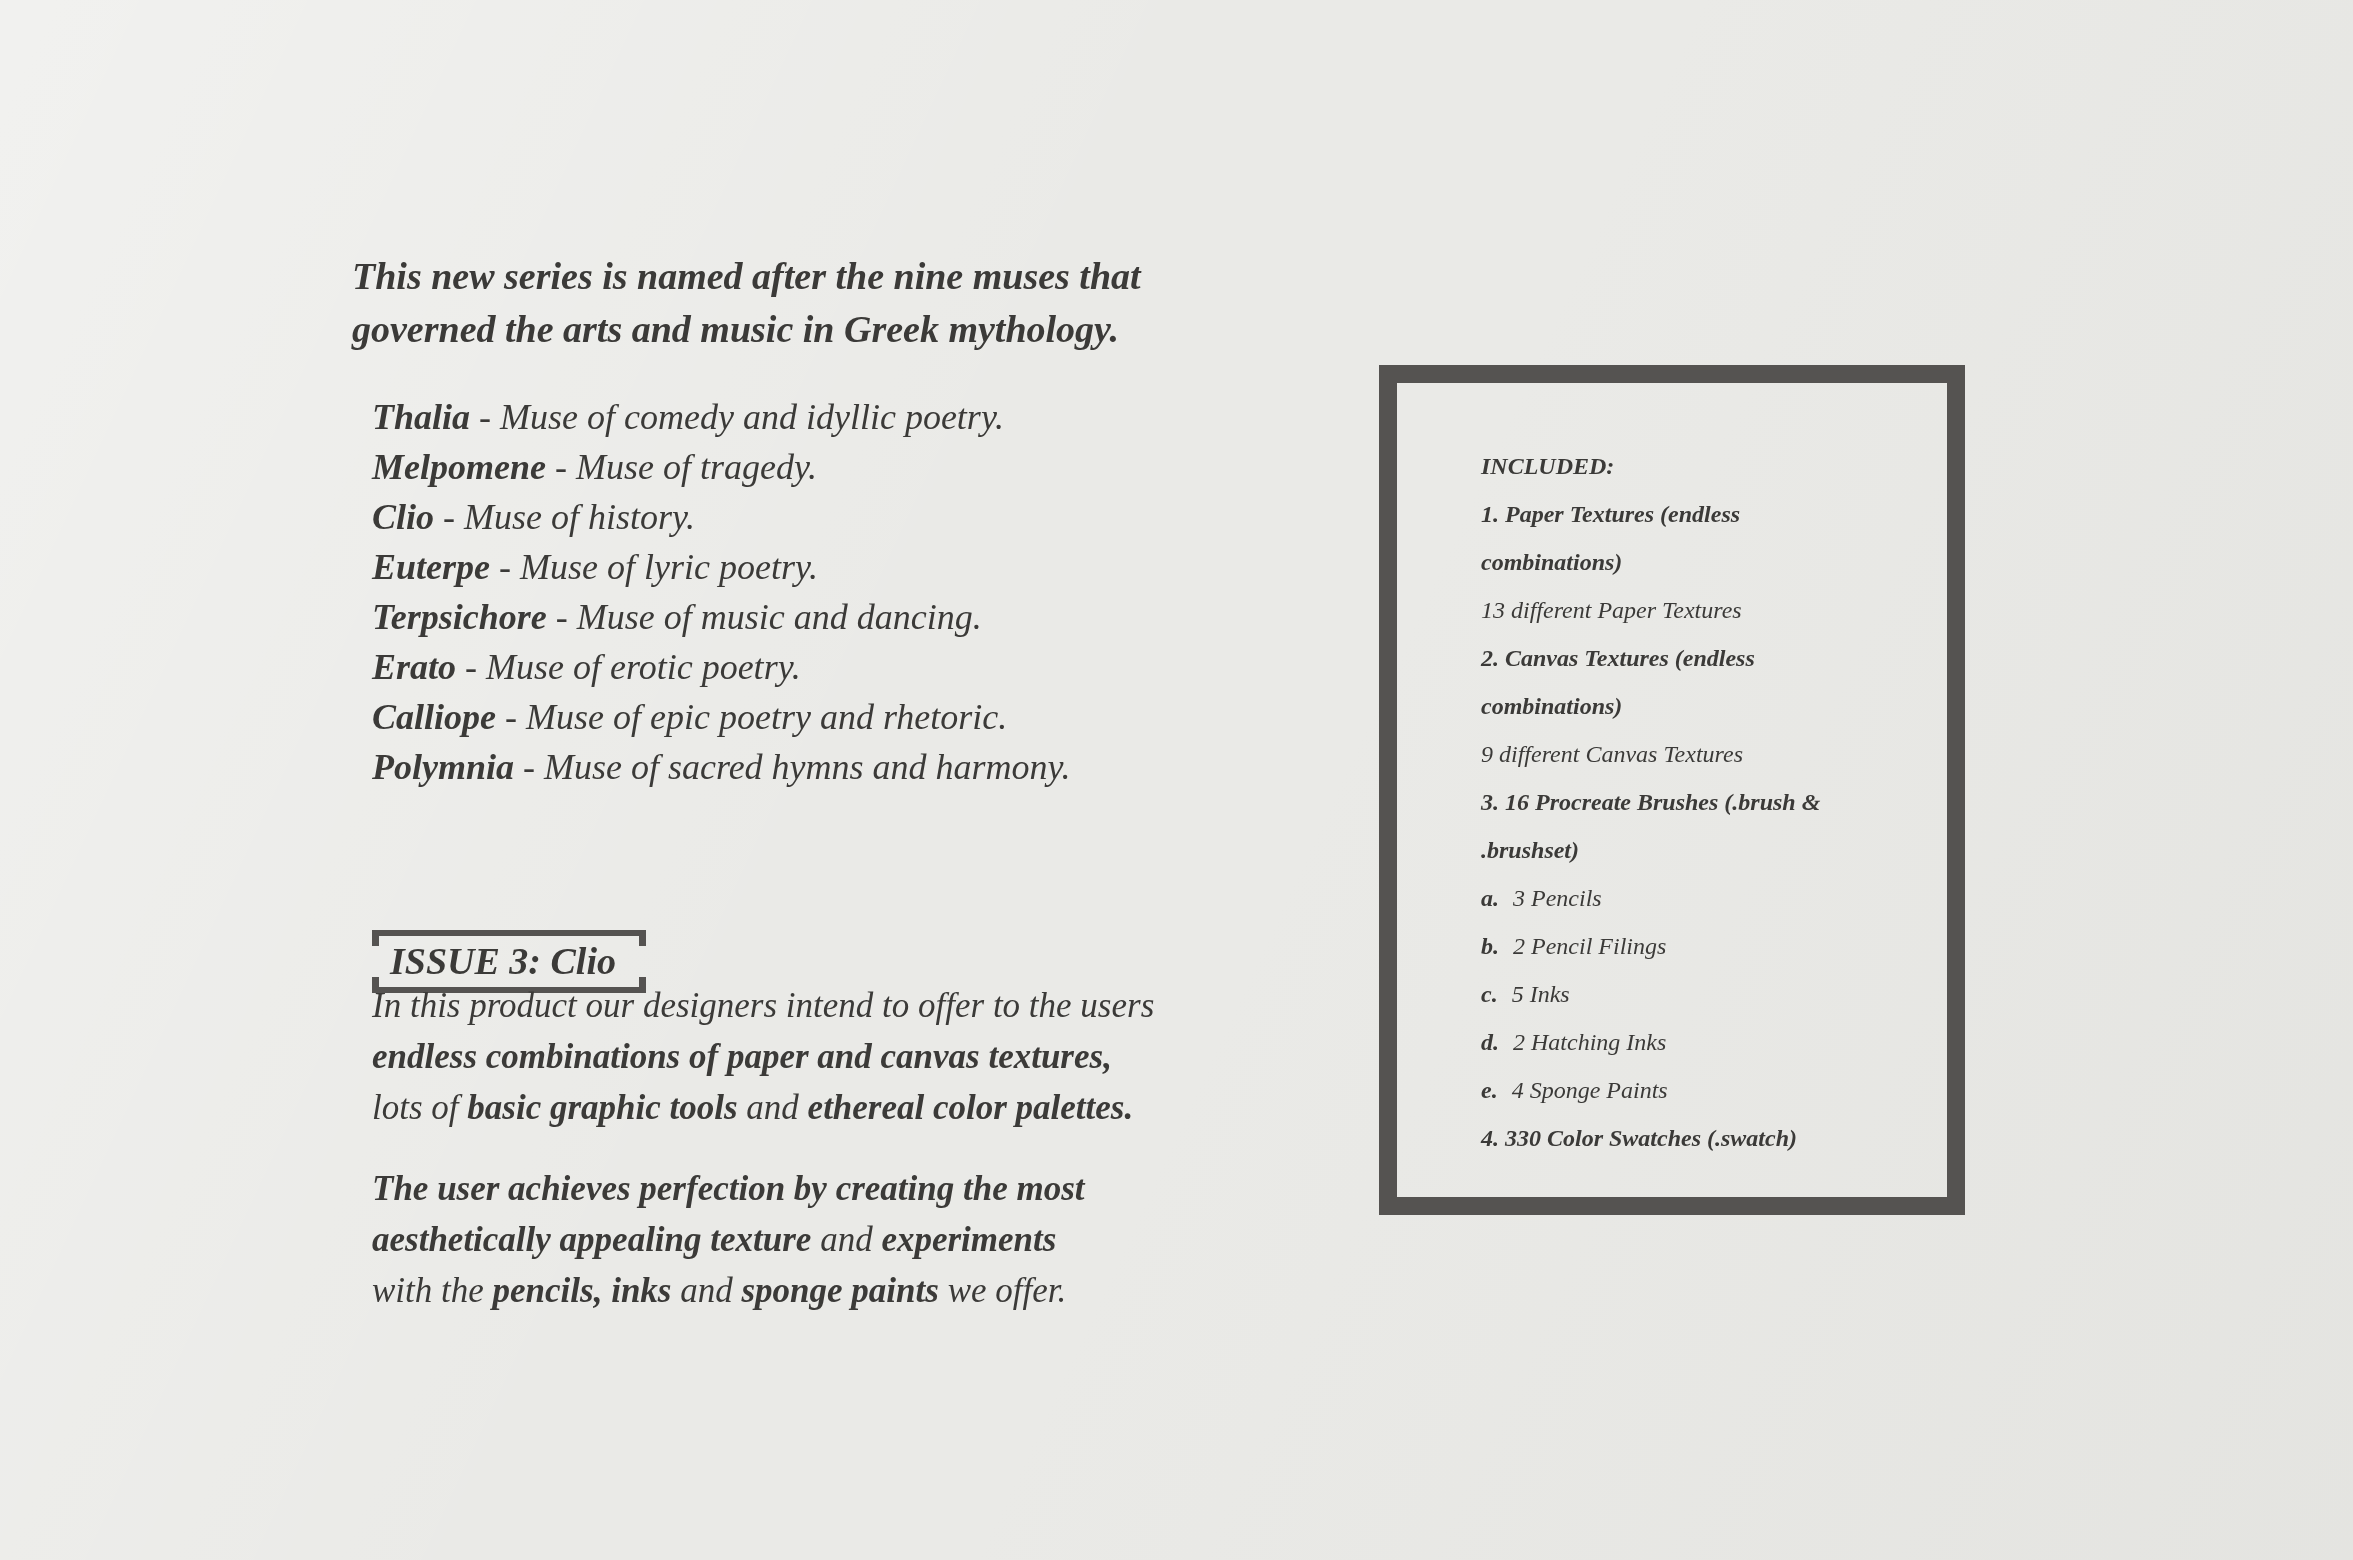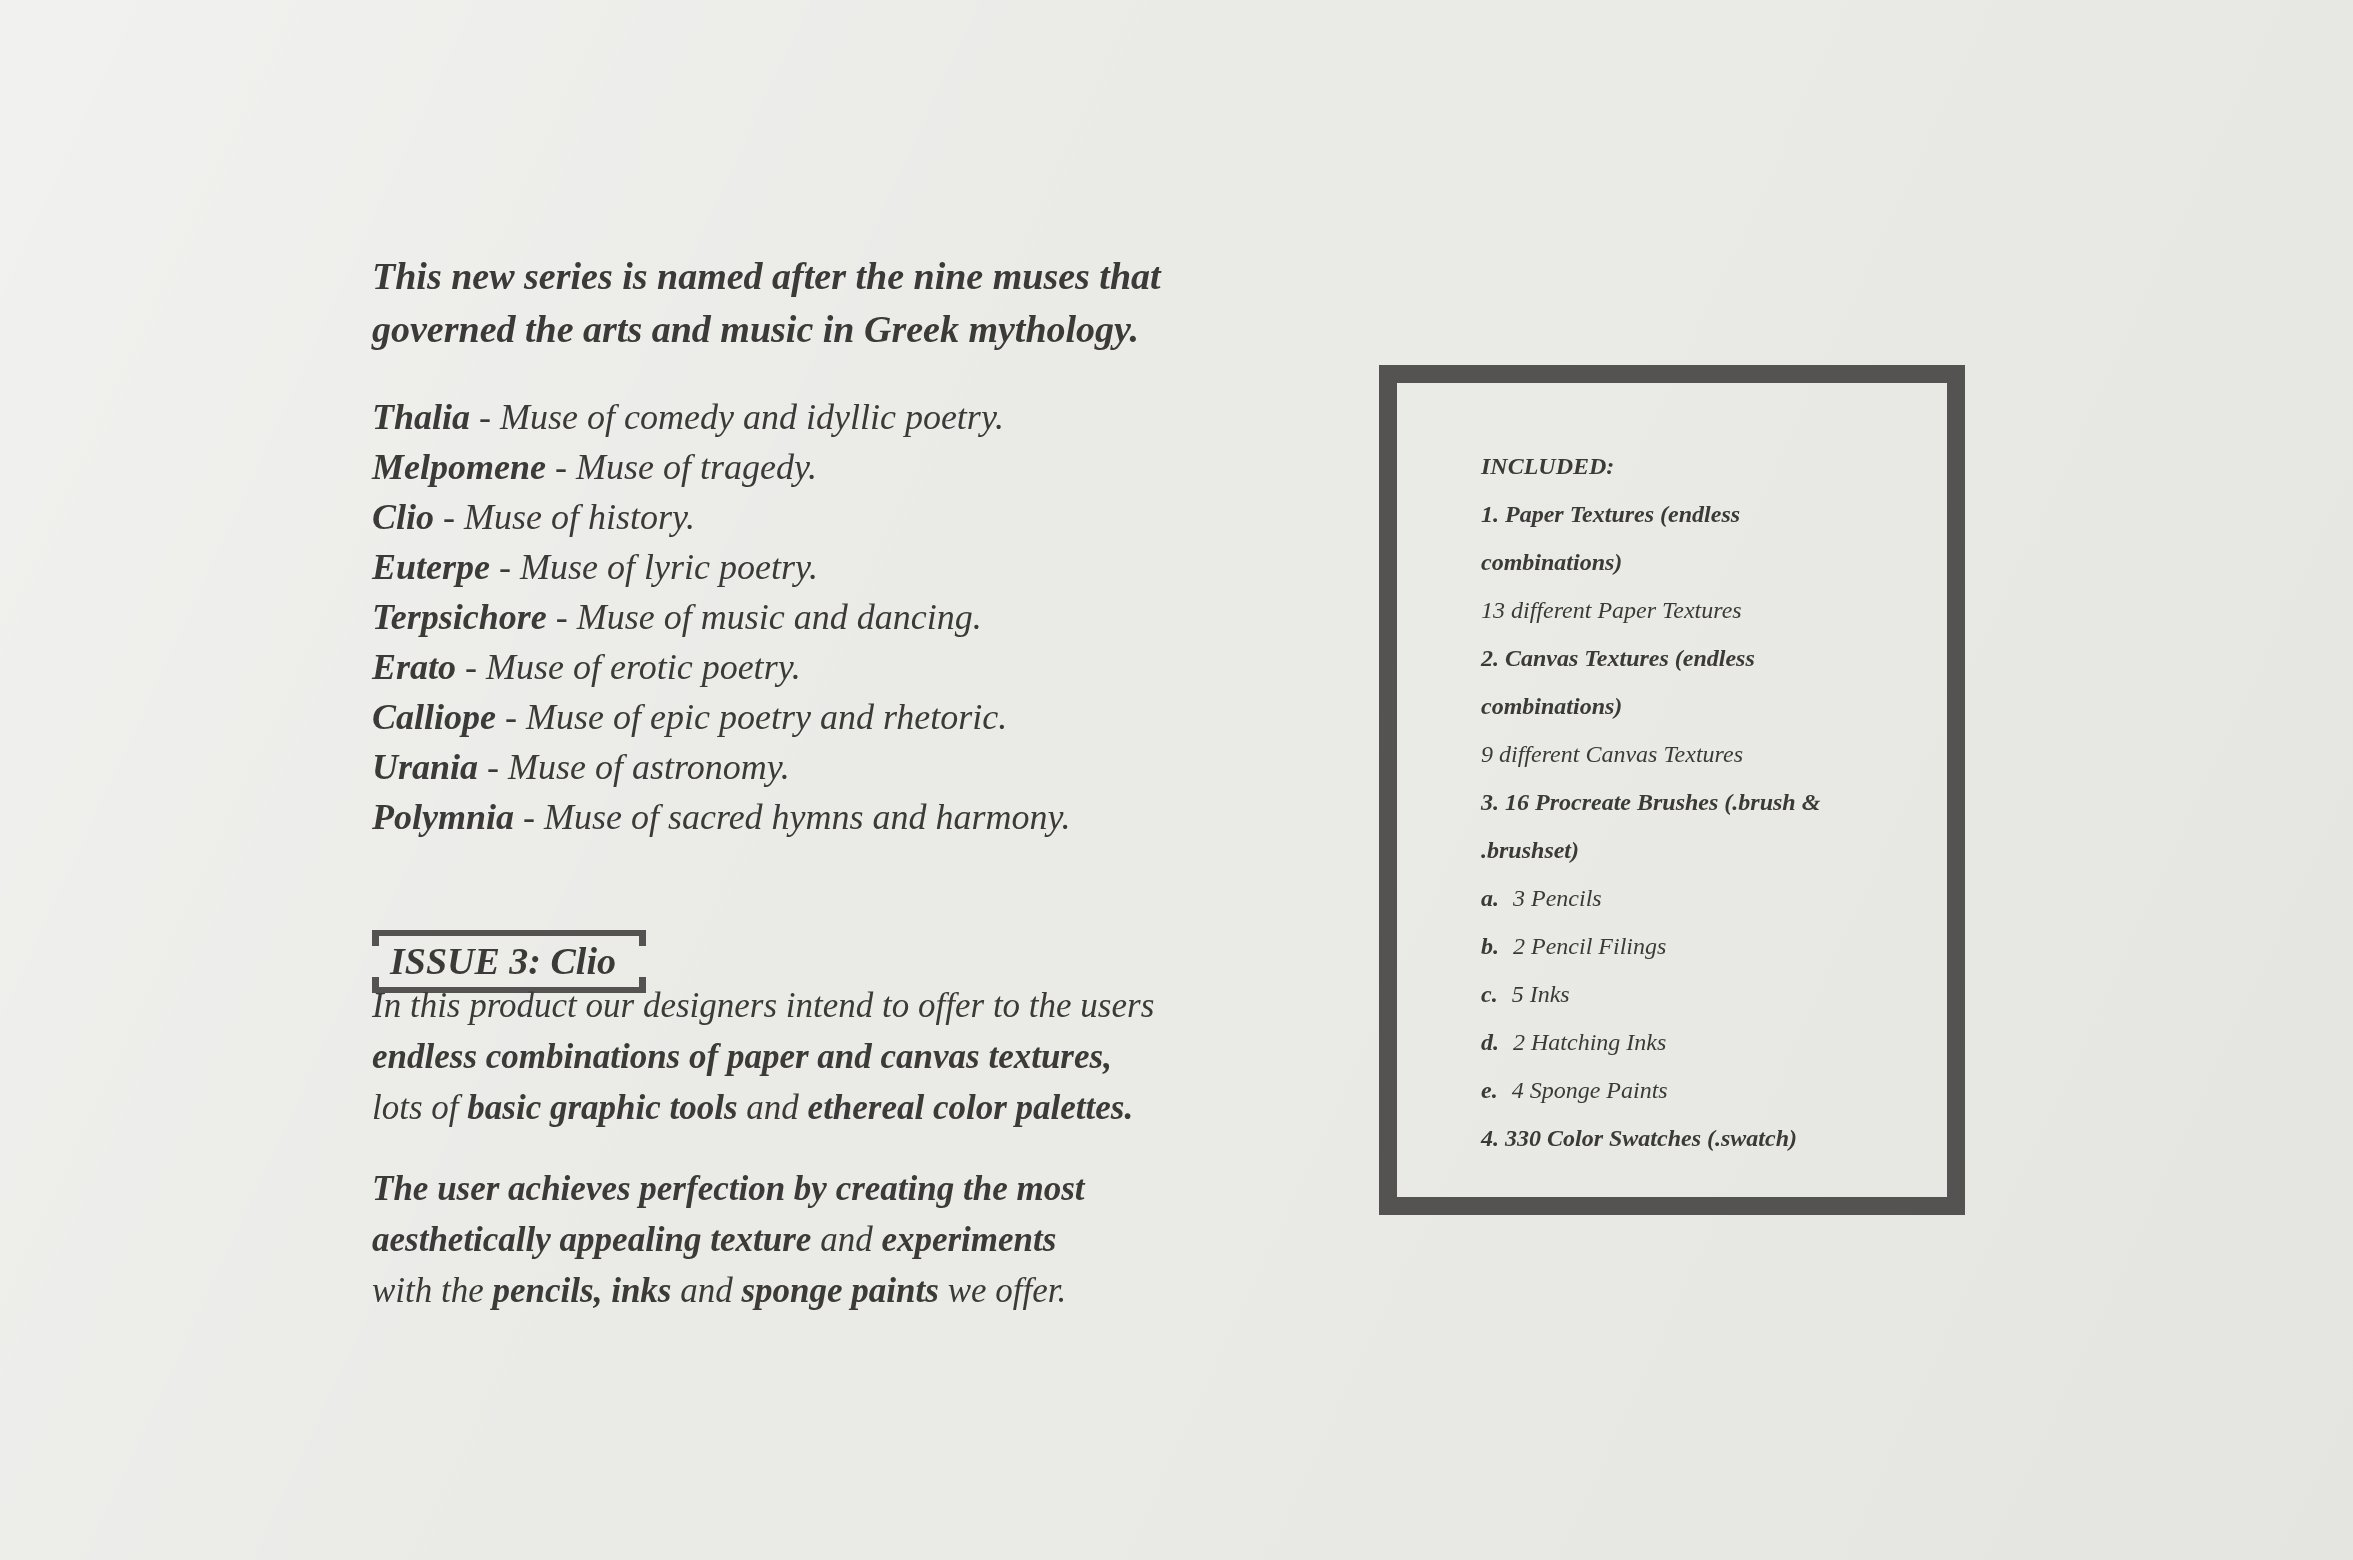--- a/index.html
+++ b/index.html
@@ -22,21 +22,21 @@
     background:
       linear-gradient(115deg, rgba(255,255,255,.35) 0%, rgba(255,255,255,0) 40%),
       linear-gradient(295deg, rgba(210,210,205,.25) 0%, rgba(210,210,205,0) 45%),
       var(--background);
   }
   .line{white-space:nowrap;}
   .b{font-weight:700;}
 
   
   .intro{
-    position:absolute;left:372px;top:250px;
+    position:absolute;left:352px;top:250px;
     font-size:38px;line-height:53px;font-weight:700;
   }
 
   
   .muses{
     position:absolute;left:372px;top:392px;
     font-size:36px;line-height:50px;
   }
   .muse-row{white-space:nowrap;}
   .sep{margin:0 9px;}
@@ -107,23 +107,20 @@
     <div class="muse-row">
       <span class="b">Terpsichore</span><span class="sep">-</span><span>Muse of music and dancing.</span>
     </div>
     <div class="muse-row">
       <span class="b">Erato</span><span class="sep">-</span><span>Muse of erotic poetry.</span>
     </div>
     <div class="muse-row">
       <span class="b">Calliope</span><span class="sep">-</span><span>Muse of epic poetry and rhetoric.</span>
     </div>
     <div class="muse-row">
-      <span class="b">Urania</span><span class="sep">-</span><span>Muse of astronomy.</span>
-    </div>
-    <div class="muse-row">
       <span class="b">Polymnia</span><span class="sep">-</span><span>Muse of sacred hymns and harmony.</span>
     </div>
   </div>
 
   <div class="issue-heading">
     <span>ISSUE 3: Clio</span>
   </div>
 
   <div class="para para-1">
     <div class="line"><span>In this product our designers intend to offer to the users</span></div>

